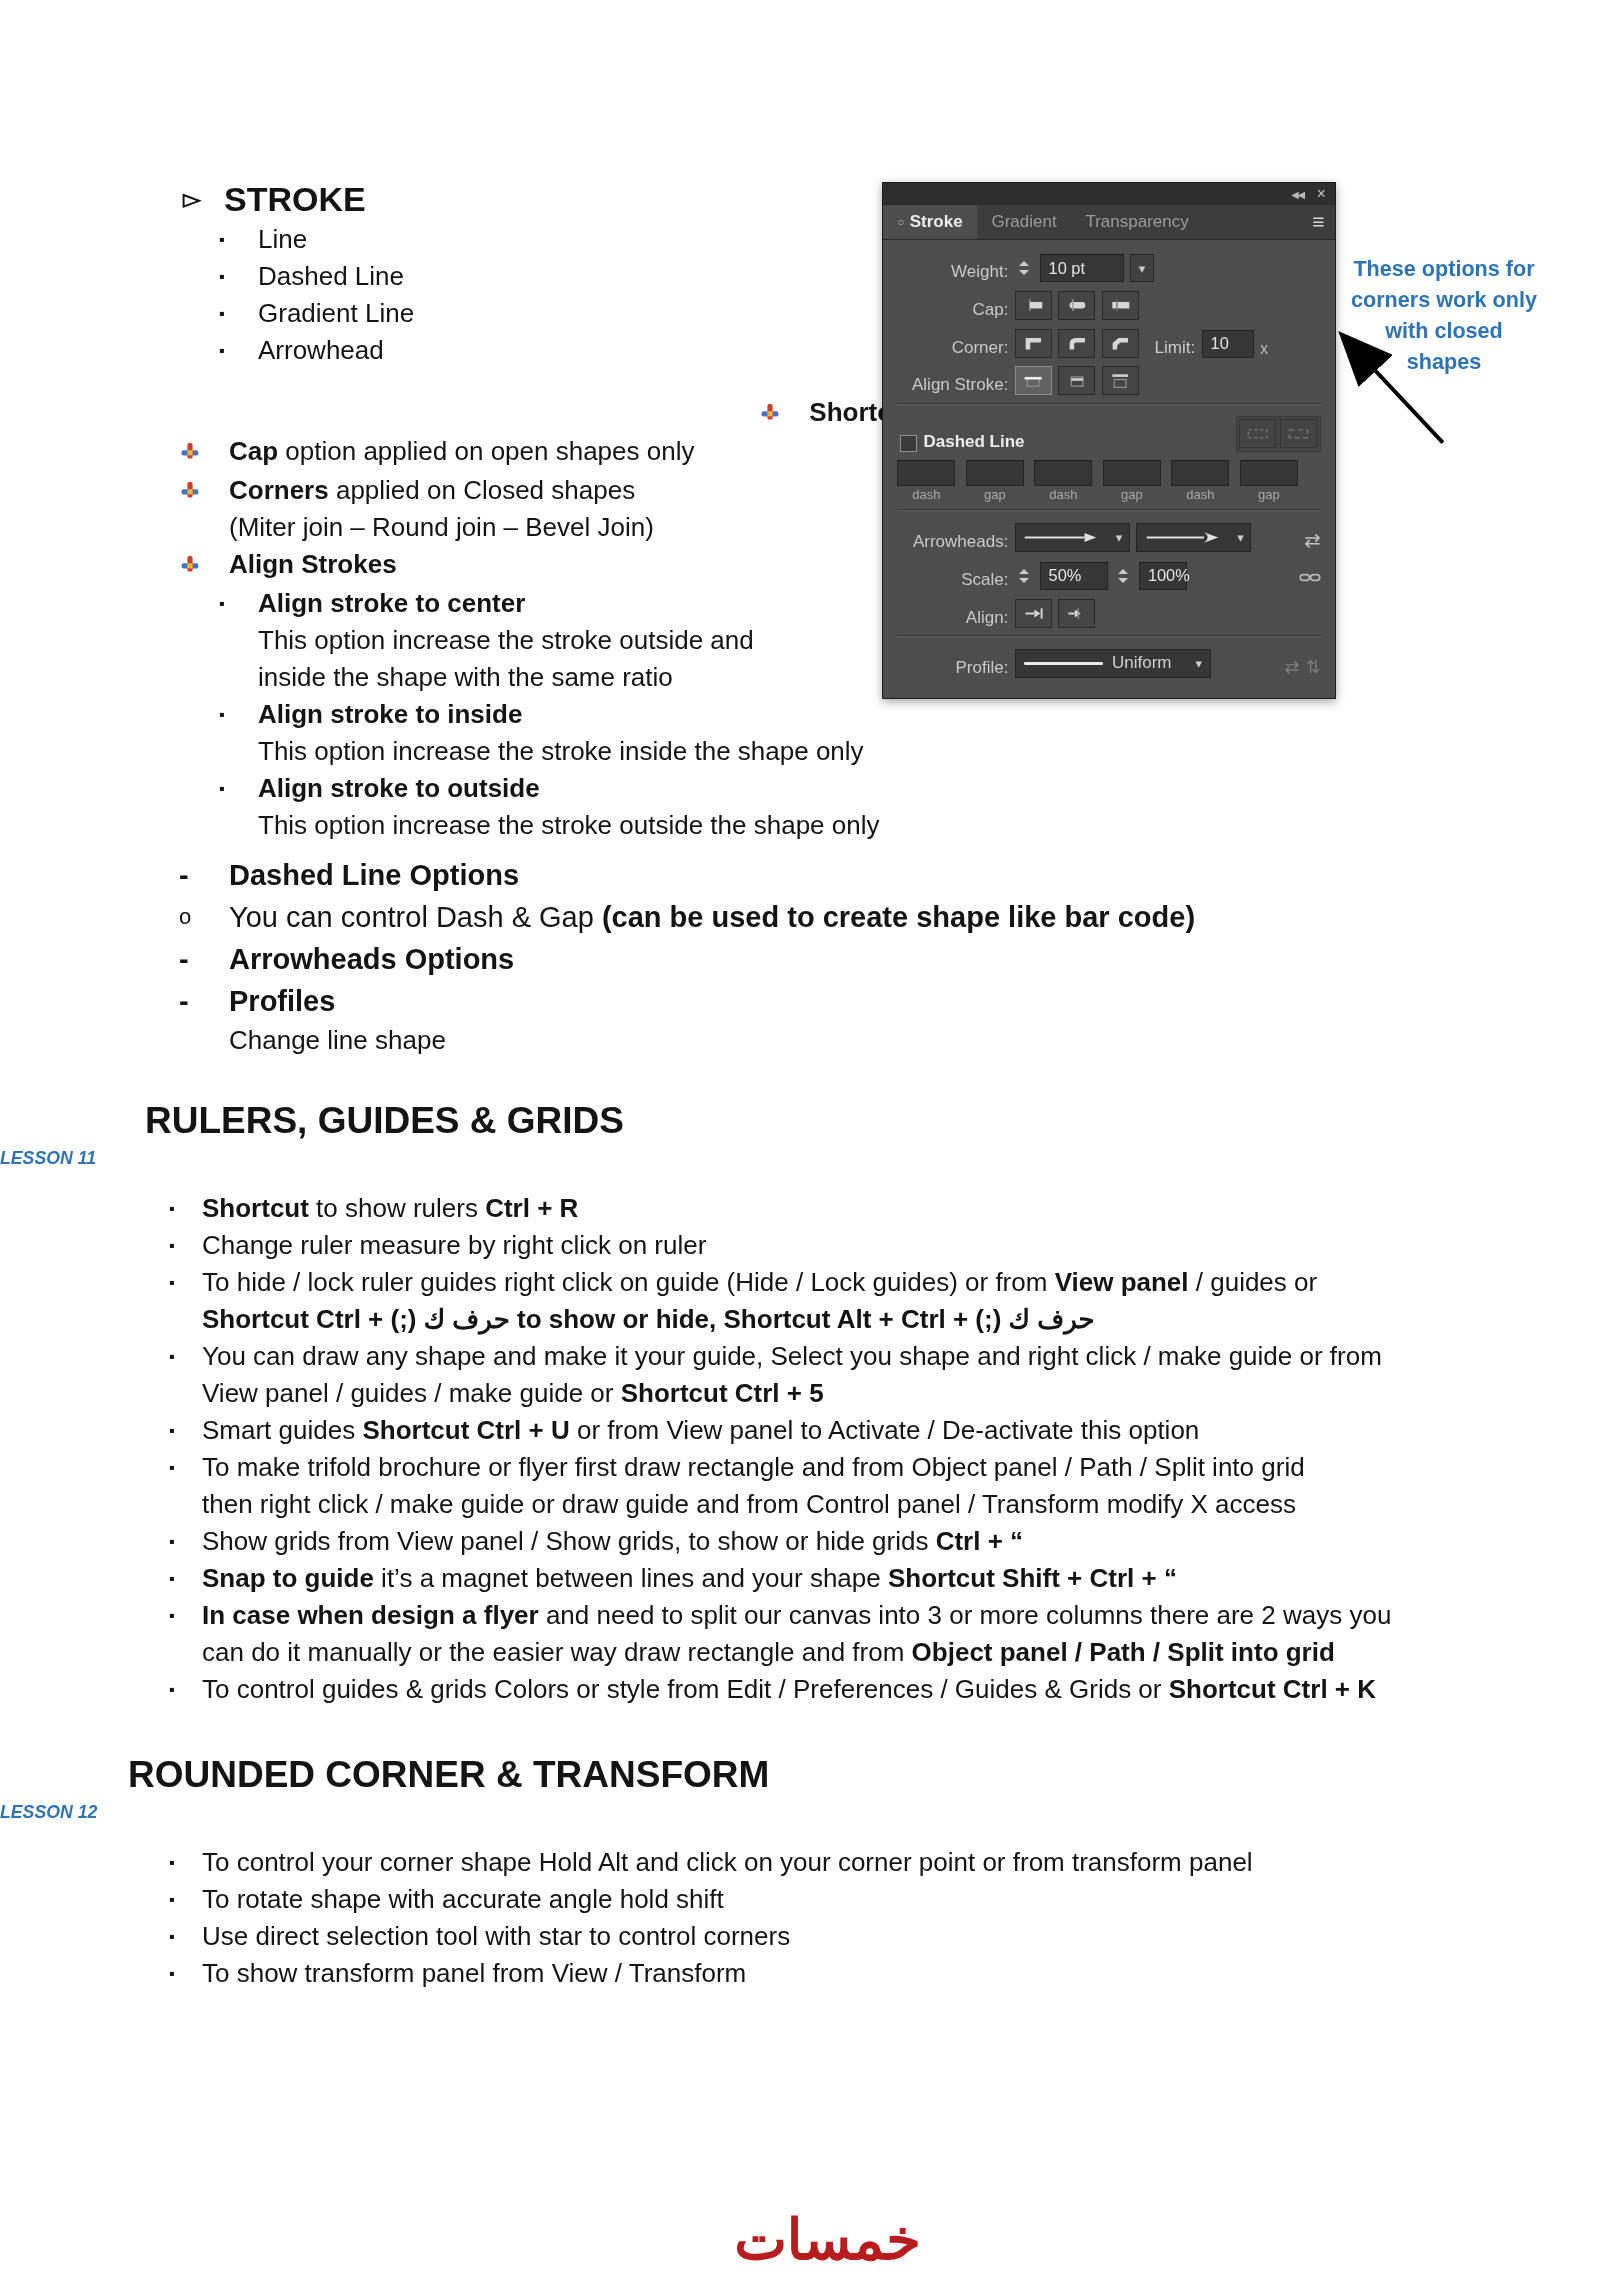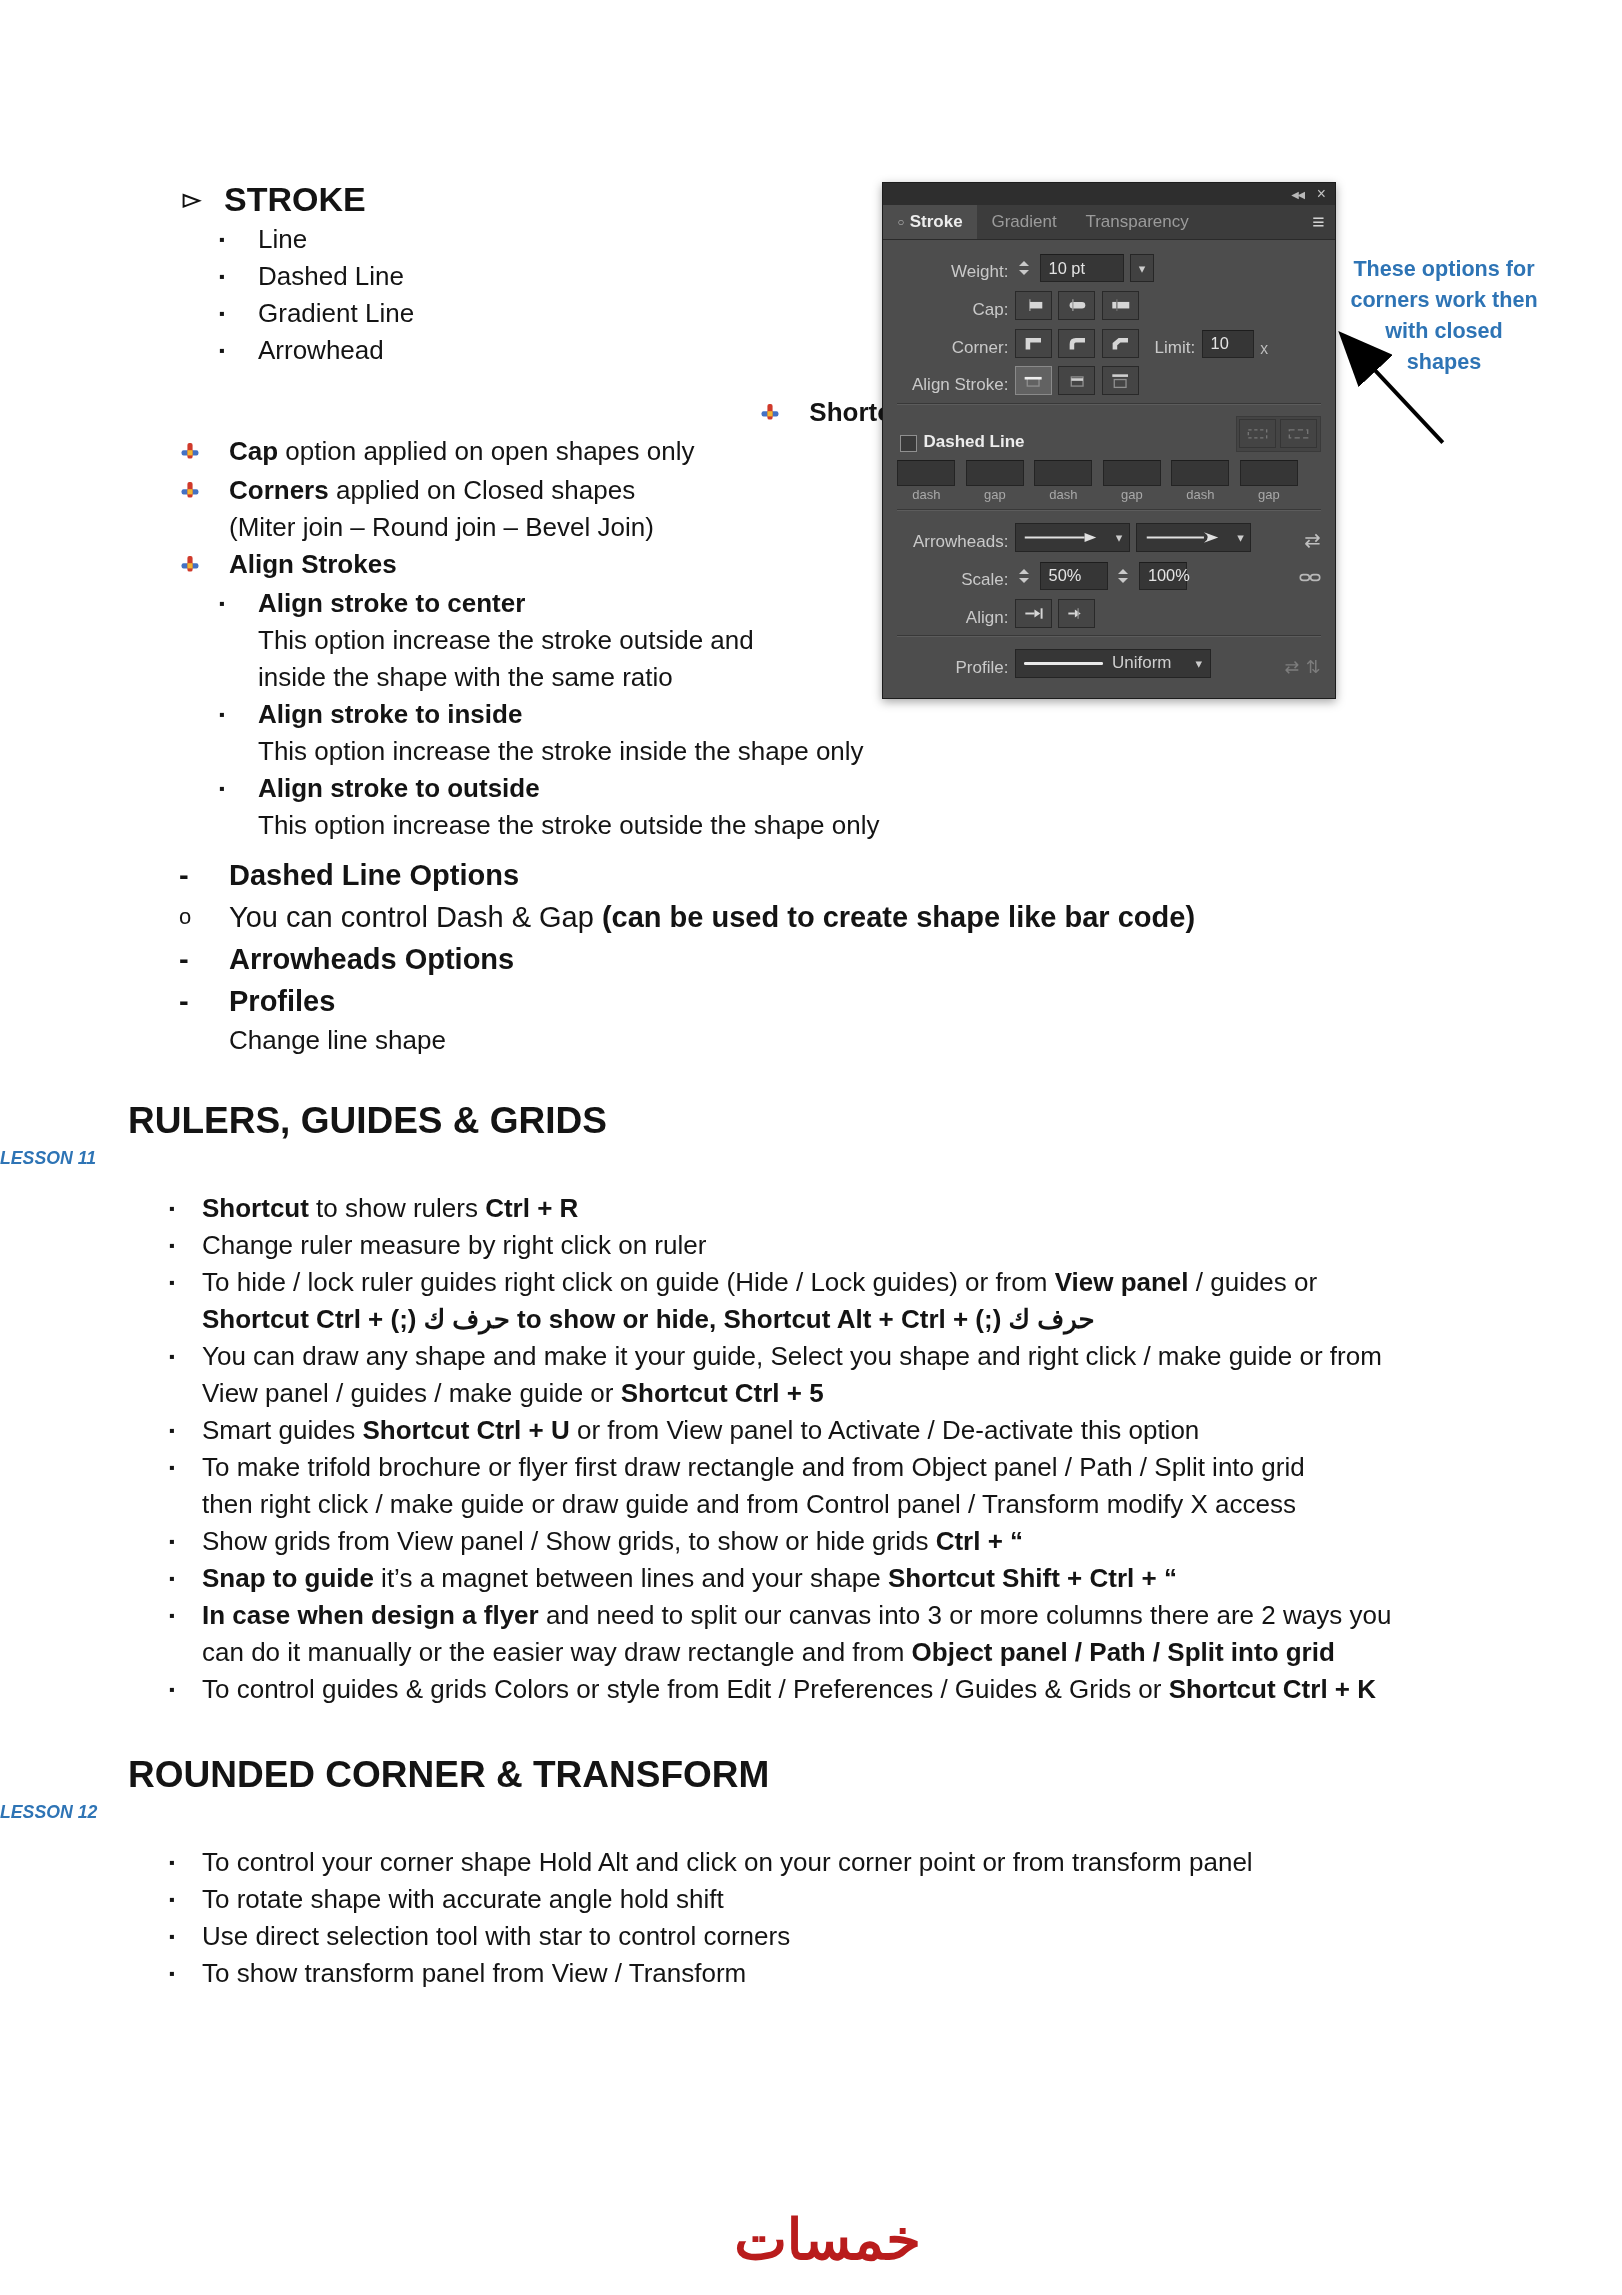--- a/index.html
+++ b/index.html
@@ -204,21 +204,21 @@
       <div class="lines">
         <div class="line"><span class="b">Profiles</span></div>
       </div>
     </div>
     <div class="block item body lvc">
       <span class="bullet none"></span>
       <div class="lines">
         <div class="line"><span>Change line shape</span></div>
       </div>
     </div>
-    <div class="h1" style="margin-top: 38px;">RULERS, GUIDES &amp; GRIDS</div>
+    <div class="h1" style="margin-top: 38px; margin-left: 17px;">RULERS, GUIDES &amp; GRIDS</div>
     <div class="lesson">LESSON 11</div>
     <div class="block item body lvd" style="margin-top: 19.6px;">
       <span class="bullet square">▪</span>
       <div class="lines">
         <div class="line"><span class="b">Shortcut</span><span> to show rulers </span><span class="b">Ctrl + R</span></div>
       </div>
     </div>
     <div class="block item body lvd">
       <span class="bullet square">▪</span>
       <div class="lines">
@@ -503,21 +503,21 @@
       </span>
       <span class="p-flip" style="margin-left:auto">⇄</span>
       <span class="p-flip">⇅</span>
     </div>
 
   </div>
 </div>
 
 <div class="ann">
   <div class="line">These options for</div>
-  <div class="line">corners work then</div>
+  <div class="line">corners work only</div>
   <div class="line">with closed</div>
   <div class="line">shapes</div>
 </div>
 <svg class="ann-arrow" width="137" height="131" viewBox="0 0 210 200">
   <defs>
     <marker id="ah" markerWidth="14" markerHeight="12" refX="11" refY="6" orient="auto">
       <path d="M0 0 L14 6 L0 12 Z" fill="#000000"></path>
     </marker>
   </defs>
   <line x1="176" y1="180" x2="28" y2="22" stroke="#000000" stroke-width="6" marker-end="url(#ah)"></line>

